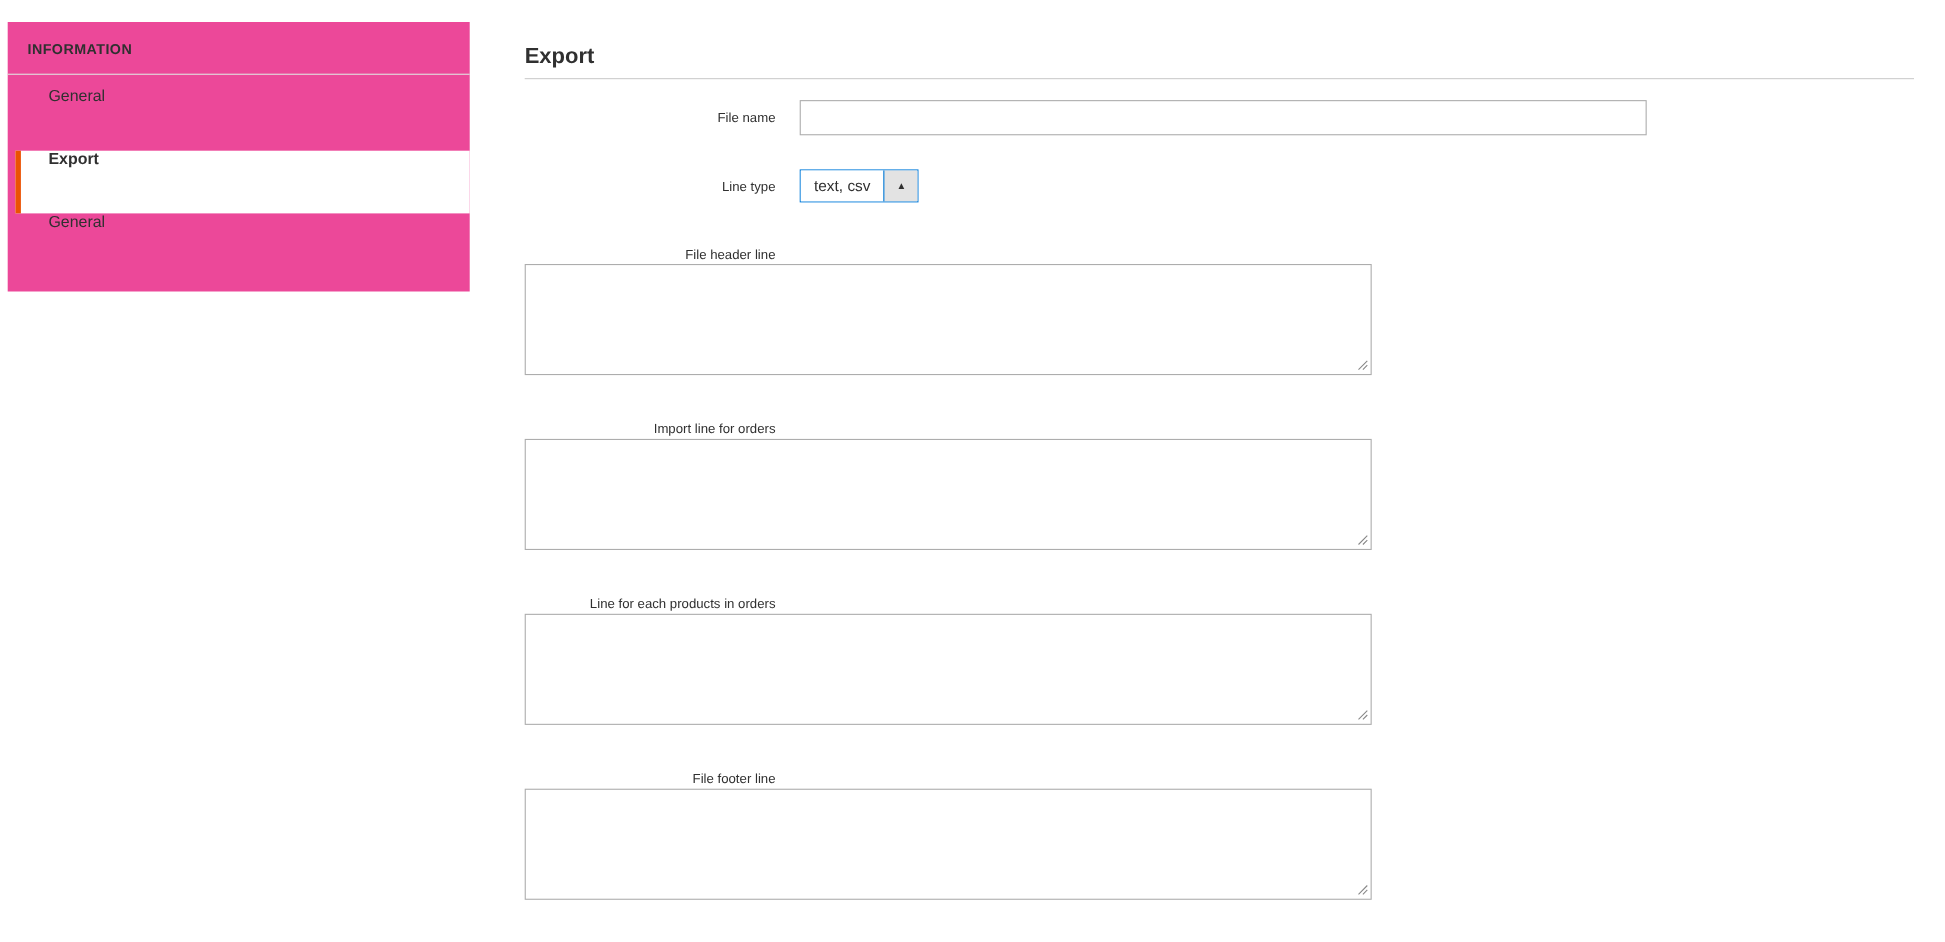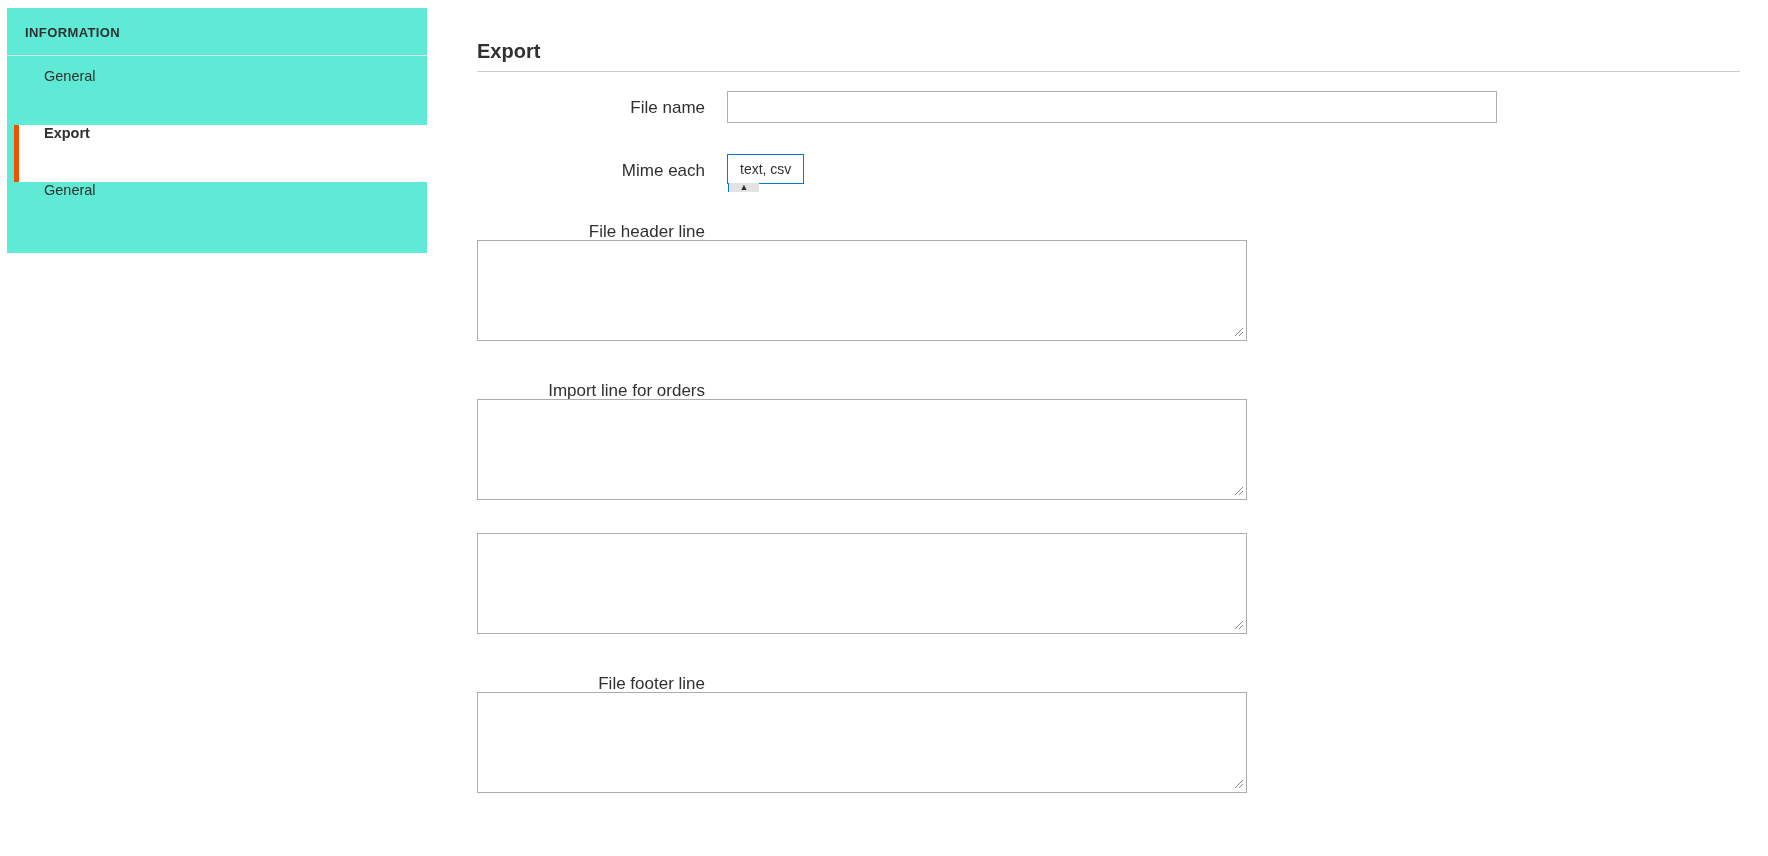--- a/index.html
+++ b/index.html
@@ -7,22 +7,22 @@
   body {
     background:#ffffff;
     font-family:"Liberation Sans","DejaVu Sans",sans-serif;
     color:#303030;
     position:relative;
     overflow:hidden;
   }
 
   
   .sidebar {
-    position:absolute; left:7px; top:8px; width:420px;
-    background:#5eead4;
+    position:absolute; left:7px; top:20px; width:420px;
+    background:#ec4899;
   }
   .sidebar-header {
     padding:17px 18px 15px 18px;
     font-size:13px; font-weight:700; letter-spacing:.4px;
     color:#303030;
     border-bottom:1px solid #e0e0e0;
     text-transform:uppercase;
   }
   .sidebar-list { padding:12px 0 14px 0; list-style:none; }
   .sidebar-item {
@@ -54,21 +54,21 @@
   }
   .form { padding-top:19px; }
   .form-row { display:flex; margin-bottom:31px; }
   .form-row.ta { margin-bottom:33px;flex-direction:column; }
   .form-row:last-child { margin-bottom:16px; }
   .form-label {
     box-sizing:border-box;
     width:250px;
     padding:8px 22px 0 0;
     text-align:right;
-    font-size:17px; line-height:17px;
+    font-size:12px; line-height:17px;
     color:#303030;
   }
   .input-text {
     box-sizing:border-box;
     width:770px; height:32px;
     border:1px solid #adadad;
     background:#ffffff;
     padding:0 10px;
     font:14px "Liberation Sans","DejaVu Sans",sans-serif;
     color:#303030;
@@ -92,21 +92,20 @@
     cursor:nwse-resize;
   }
 
   
   .select-box {
     display:inline-flex;
     box-sizing:border-box;
     height:30px;
     border:1px solid #007bdb;
     cursor:pointer;
-    flex-direction:column;
   }
   .select-value {
     padding:0 12px;
     line-height:28px;
     font-size:14px;
     background:#ffffff;
     color:#303030;
     min-width:42px;
     white-space:nowrap;
   }
@@ -141,21 +140,21 @@
   <h2 class="page-title">Export</h2>
 
   <div class="form">
 
     <div class="form-row">
       <label class="form-label">File name</label>
       <input type="text" class="input-text" value="" style="">
     </div>
 
     <div class="form-row">
-      <label class="form-label">Mime each</label>
+      <label class="form-label">Line type</label>
       <div class="select-box">
         <span class="select-value">text, csv</span>
         <span class="select-arrow">▲</span>
       </div>
     </div>
 
     <div class="form-row ta">
       <label class="form-label">File header line</label>
       <div class="textarea-wrap">
         <textarea class="input-textarea" style=""></textarea>
@@ -169,20 +168,21 @@
       <label class="form-label">Import line for orders</label>
       <div class="textarea-wrap">
         <textarea class="input-textarea" style=""></textarea>
         <svg class="resize-grip" width="10" height="10" viewBox="0 0 10 10">
           <path d="M9 1 L1 9 M9 5 L5 9" stroke="#888888" stroke-width="1" fill="none"></path>
         </svg>
       </div>
     </div>
 
     <div class="form-row ta">
+      <label class="form-label">Line for each products in orders</label>
       <div class="textarea-wrap">
         <textarea class="input-textarea" style=""></textarea>
         <svg class="resize-grip" width="10" height="10" viewBox="0 0 10 10">
           <path d="M9 1 L1 9 M9 5 L5 9" stroke="#888888" stroke-width="1" fill="none"></path>
         </svg>
       </div>
     </div>
 
 
     <div class="form-row ta">

